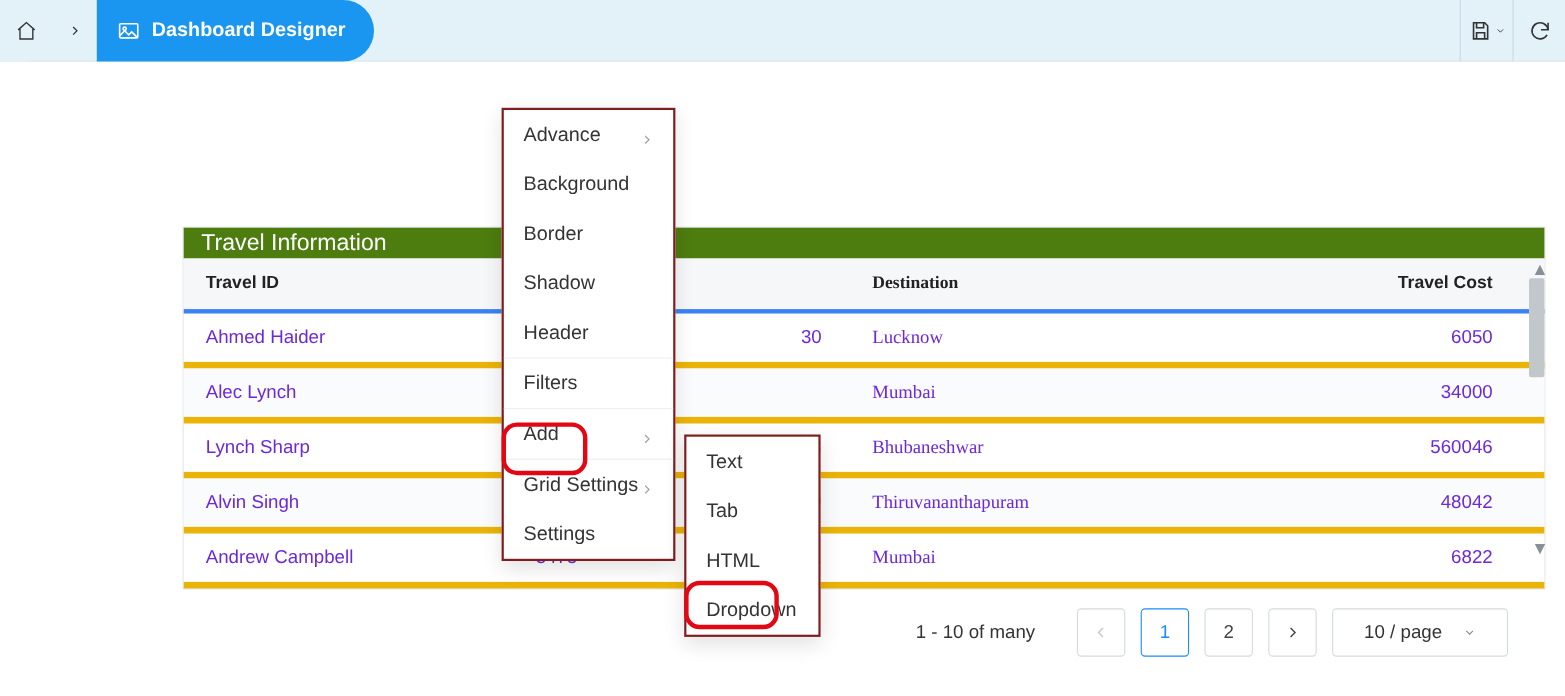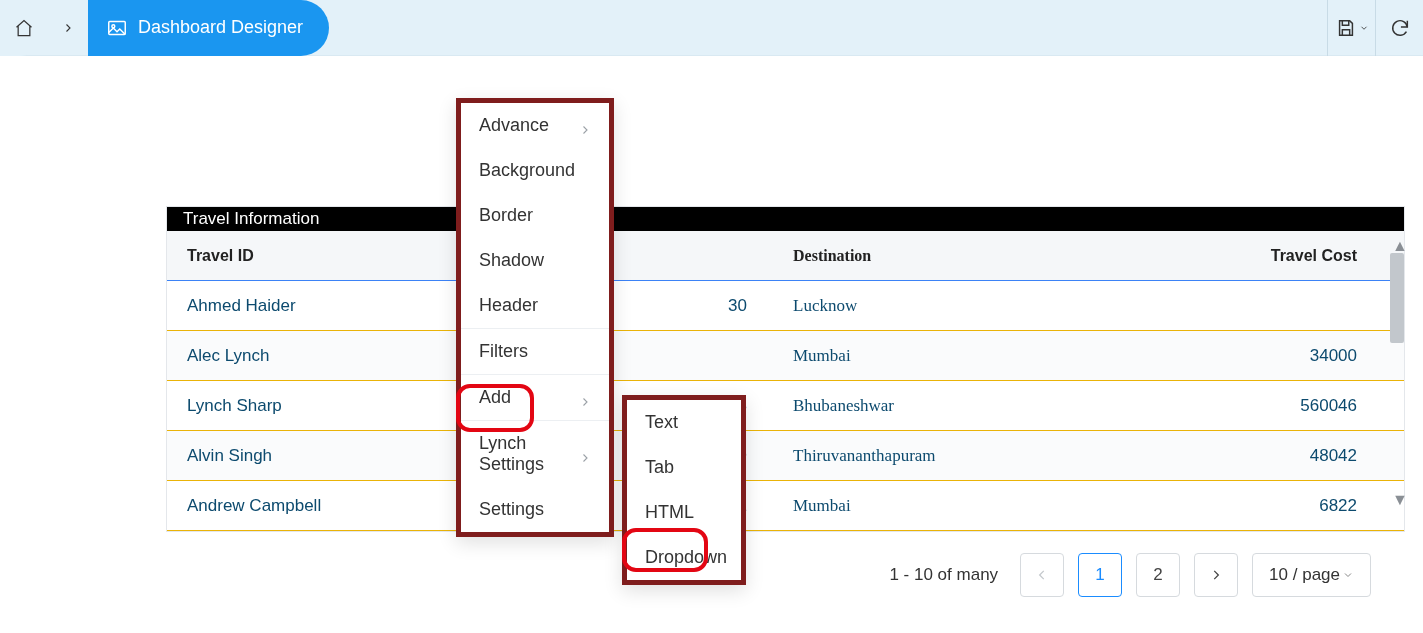--- a/index.html
+++ b/index.html
@@ -7,21 +7,21 @@
 
   
   .topbar {
     height: 56px; width: 100%; background: #e3f1f9;
     display: flex; align-items: center; position: relative;
     border-bottom: 1px solid #d9e9f2;
   }
   .crumbs { display: flex; align-items: center; height: 100%; }
   .crumb {
     height: 56px; display: flex; align-items: center; justify-content: center;
-    position: relative; padding: 0 14px; color: #333;
+    position: relative; padding: 0 14px; color: #333; font-weight: bold;
   }
   .crumb.home { width: 48px; border-radius: 0 28px 28px 0; background: #e3f1f9; }
   .crumb.home svg { width: 22px; height: 22px; stroke: #333; fill: none; stroke-width: 1.5; }
   .crumb.chev { width: 40px; }
   .crumb.chev svg { width: 16px; height: 16px; stroke: #333; fill:none; stroke-width:2.2; }
   .crumb.active {
     background: #1a96f0; color: #fff; border-radius: 0 28px 28px 0; padding: 0 26px 0 18px;
     display: flex; gap: 10px; align-items: center; font-size: 18px;
   }
   .crumb.active svg { width: 22px; height: 22px; stroke: #fff; fill:none; stroke-width:1.6; }
@@ -35,65 +35,65 @@
   }
   .tool-btn svg { width: 22px; height: 22px; stroke:#333; fill:none; stroke-width:1.6; }
   .tool-btn .caret { width:10px; height:10px; margin-left:2px; }
 
   
   .card {
     position: absolute; left: 166px; top: 206px; width: 1239px;
     border: 1px solid #e4e7eb; background:#fff;
   }
   .card-title {
-    background: #000000; color:#fff; font-size: 17px; padding: 2px 16px;
+    background: #4d7c0f; color:#fff; font-size: 21px; padding: 2px 16px;
   }
   .grid-head, .grid-row {
     display: grid;
     grid-template-columns: 300px 300px 330px 280px;
     align-items: center;
     padding: 0 20px;
     height: 50px;
   }
-  .grid-head { background:#f5f7f9; font-weight:600; font-size:16px; color:#222; border-bottom:1px solid #3b82f6; }
-  .grid-row { font-size: 17px; color:#0c4a6e; border-bottom:1px solid #eab308; }
+  .grid-head { background:#f5f7f9; font-weight:600; font-size:16px; color:#222; border-bottom:4px solid #3b82f6; }
+  .grid-row { font-size: 17px; color:#6d28d9; border-bottom:6px solid #eab308; }
   .grid-row:nth-child(even){ background:#fafbfc; }
   .col-num { text-align: right; padding-right: 40px; }
   .col-dest { padding-left: 6px; font-family: Liberation Serif, serif; }
   .scroll-thumb {
     position:absolute; right:0; top:46px; width:14px; height:90px; background:#c2c7cc; border-radius:2px;
   }
   .scroll-tri {
     position:absolute; right:2px; width:10px; height:10px; color:#8a8f95;
   }
   .scroll-tri.up{ top:30px; }
   .scroll-tri.down{ top:284px; }
 
   
   .pager {
     position: absolute; left: 166px; top: 545px; width: 1239px; height: 60px;
     display:flex; justify-content:flex-end; align-items:center; gap:14px;
     padding-right: 34px; font-size:17px; color:#333;
   }
-  .pager .info { margin-right: 8px; }
+  .pager .info { margin-right: 24px; }
   .pg-btn {
     width:44px; height:44px; border:1px solid #d6dade; border-radius:4px;
     display:flex; align-items:center; justify-content:center; font-size:17px; color:#444; background:#fff;
   }
   .pg-btn.active { border-color:#1a8cff; color:#1a8cff; }
   .pg-btn.disabled { color:#c4c8cc; }
   .pg-size {
-    height:44px; border:1px solid #d6dade; border-radius:4px; padding:0 16px;
-    display:flex; align-items:center; gap:2px; background:#fff;
+    height:44px; border:1px solid #d6dade; border-radius:4px; padding:0 28px;
+    display:flex; align-items:center; gap:19px; background:#fff;
   }
   .pg-size svg { width:12px; height:12px; stroke:#888; fill:none; stroke-width:2; }
 
   
   .menu {
-    position:absolute; background:#fff; border:5px solid #7f1d1d; box-shadow:0 6px 18px rgba(0,0,0,0.12);
+    position:absolute; background:#fff; border:2px solid #7f1d1d; box-shadow:0 6px 18px rgba(0,0,0,0.12);
     font-size:18px; color:#333;
   }
   .menu1 { left:456px; top:98px; width:158px; }
   .menu2 { left:622px; top:395px; width:124px; }
   .menu-item {
     padding: 12px 18px; display:flex; align-items:center; justify-content:space-between;
   }
   .menu-sep { height:1px; background:#eceff2; }
   .menu-item .chev { width:12px; height:12px; }
   .menu-item .chev svg { width:12px; height:12px; stroke:#9aa0a6; fill:none; stroke-width:2.2; }
@@ -158,20 +158,21 @@
     <div class="col-num">Travel Cost</div>
   </div>
 
   <div class="grid-row">
     <div>Ahmed Haider</div>
     <div style="display:flex;justify-content:space-between;padding-right:40px;">
       <span>3602</span>
       <span>30</span>
     </div>
     <div class="col-dest">Lucknow</div>
+    <div class="col-num">6050</div>
   </div>
   <div class="grid-row">
     <div>Alec Lynch</div>
     <div style="display:flex;justify-content:flex-start;padding-right:40px;">
       <span>508</span>
       <span>37</span>
     </div>
     <div class="col-dest">Mumbai</div>
     <div class="col-num">34000</div>
   </div>
@@ -255,21 +256,21 @@
     </div>
   <div class="menu-sep"></div>
   <div class="menu-item">
     <span>Add</span>
     <span class="chev"><svg viewBox="0 0 24 24">
           <path d="M9 5l7 7-7 7"></path>
         </svg></span>
   </div>
   <div class="menu-sep"></div>
   <div class="menu-item">
-    <span>Lynch Settings</span>
+    <span>Grid Settings</span>
     <span class="chev"><svg viewBox="0 0 24 24">
           <path d="M9 5l7 7-7 7"></path>
         </svg></span>
   </div>
   <div class="menu-item">
       <span>Settings</span>
     </div>
 </div>
 
 <div class="menu menu2">

